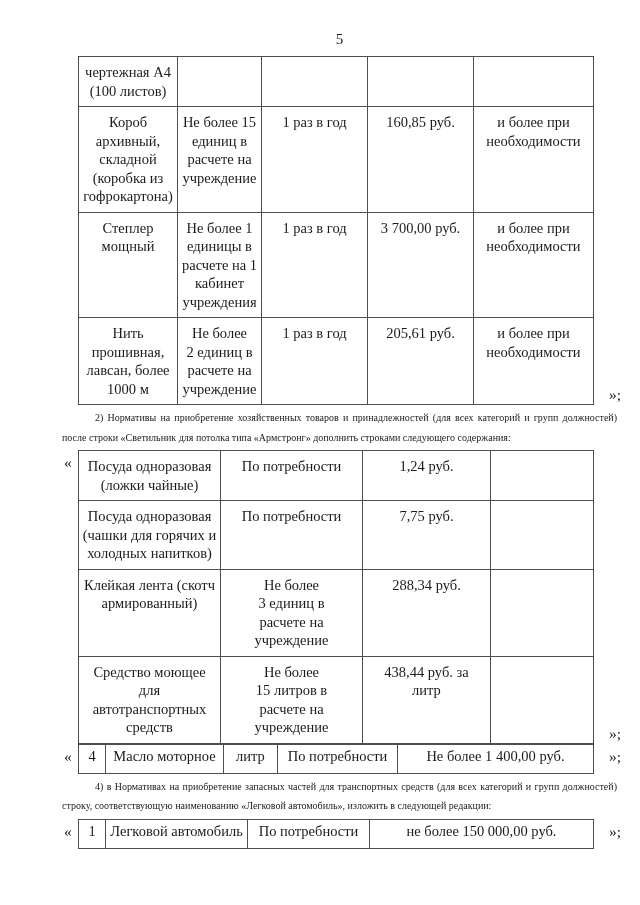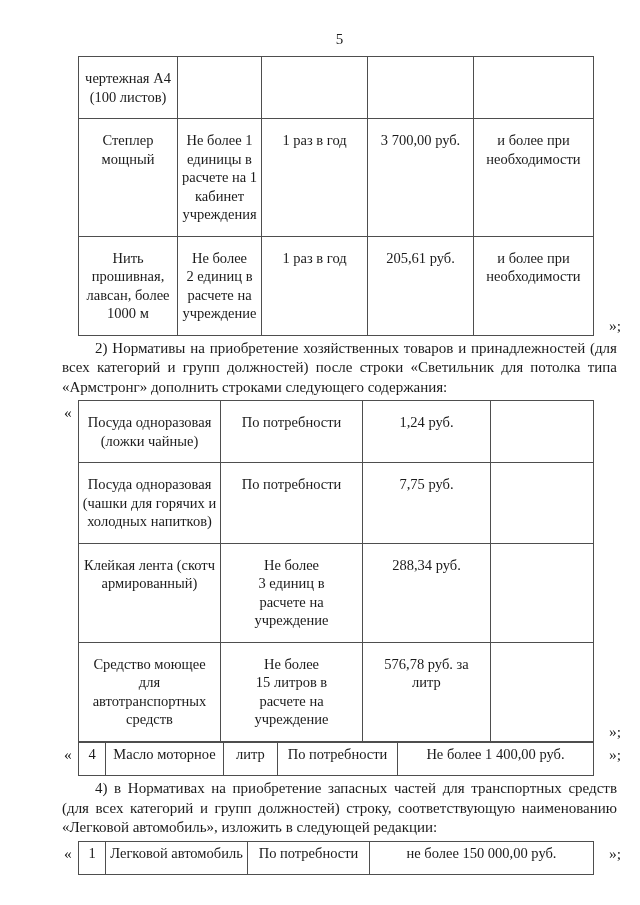--- a/index.html
+++ b/index.html
@@ -16,21 +16,21 @@
     position: relative;
     overflow: hidden;
   }
   .page-number {
     text-align: center;
     font-size: 15px;
     line-height: 17px;
     margin-bottom: 8px;
   }
   .para {
-    font-size: 15px;
+    font-size: 10px;
     line-height: 19.5px;
     text-align: justify;
     text-indent: 33px;
     margin: 3px 0 3px 0;
   }
   .tblwrap {
     position: relative;
     margin-left: 16px;
     width: 515px;
   }
@@ -38,21 +38,21 @@
     border-collapse: collapse;
     width: 515px;
     table-layout: fixed;
   }
   td {
     border: 1px solid #4e4e4e;
     font-size: 14.5px;
     line-height: 18.5px;
     text-align: center;
     vertical-align: top;
-    padding: 12px 2px;
+    padding: 6px 2px;
     white-space: pre-line;
   }
   
   .t1 tr:first-child td { height: 46px; }
   .t3 td, .t4 td { height: 29px; padding-top: 2px; }
   .mark {
     position: absolute;
     font-size: 15.5px;
     line-height: 19px;
     color: #1b1b1b;
@@ -78,20 +78,35 @@
           <col style="width:120px">
       </colgroup>
       <tbody>
           <tr>
             <td>чертежная А4
 (100 листов)</td>
             <td></td>
             <td></td>
             <td></td>
             <td></td>
+          </tr>
+          <tr>
+            <td>Короб
+архивный,
+складной
+(коробка из
+гофрокартона)</td>
+            <td>Не более 15
+единиц в
+расчете на
+учреждение</td>
+            <td>1 раз в год</td>
+            <td>160,85 руб.</td>
+            <td>и более при
+необходимости</td>
           </tr>
           <tr>
             <td>Степлер
 мощный</td>
             <td>Не более 1
 единицы в
 расчете на 1
 кабинет
 учреждения</td>
             <td>1 раз в год</td>
@@ -156,21 +171,21 @@
             <td></td>
           </tr>
           <tr>
             <td>Средство моющее для
 автотранспортных
 средств</td>
             <td>Не более
 15 литров в
 расчете на
 учреждение</td>
-            <td>576,78 руб. за
+            <td>438,44 руб. за
 литр</td>
             <td></td>
           </tr>
         </tbody>
     </table>
     <span class="mark mark-close-bottom">»;</span>
   </div>
 
 
   <div class="tblwrap">

